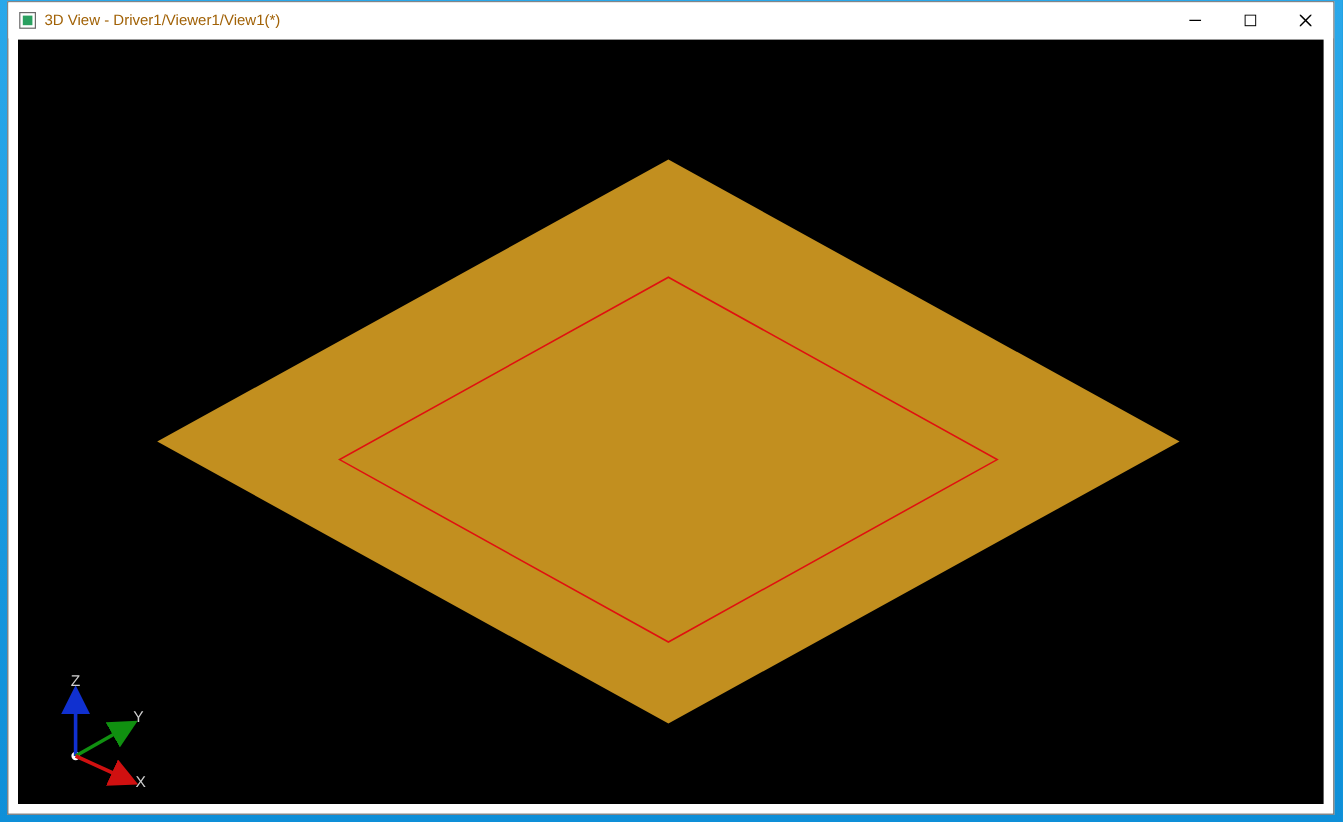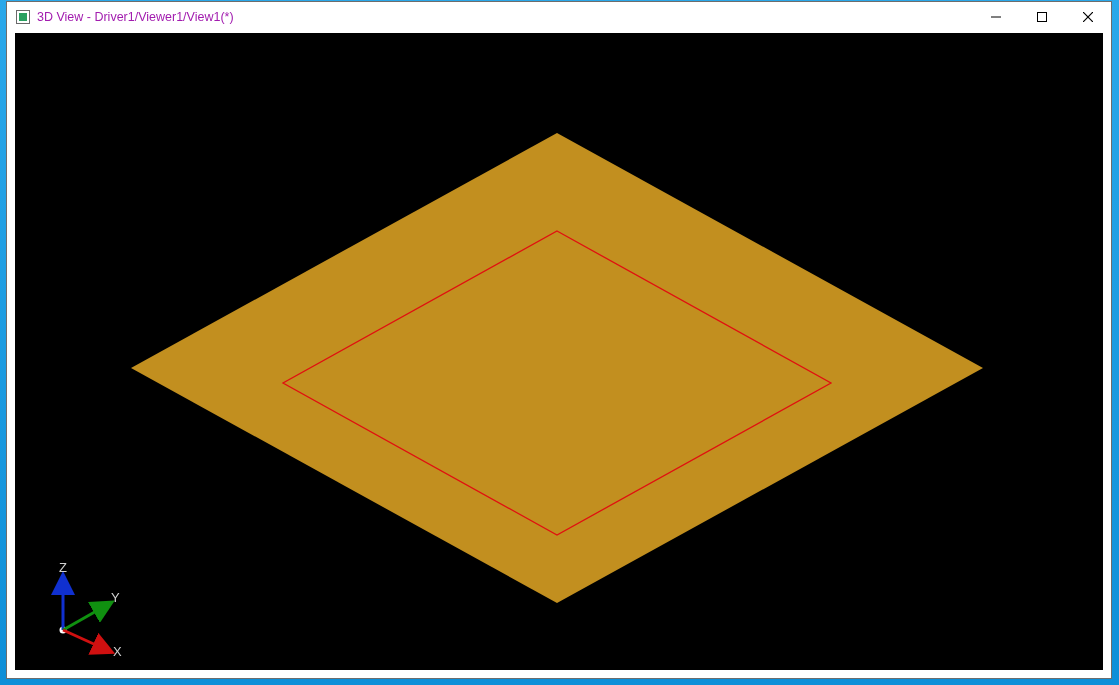--- a/index.html
+++ b/index.html
@@ -38,21 +38,21 @@
     width: 16px;
     height: 16px;
     margin-left: 8px;
     margin-right: 6px;
     display: inline-block;
     position: relative;
   }
   .titlebar .app-icon svg { display:block; }
   .titlebar .title-text {
     font-size: 12.5px;
-    color: #a21caf;
+    color: #a16207;
     white-space: nowrap;
   }
   .titlebar .spacer { flex: 1 1 auto; }
   .win-btn {
     width: 46px;
     height: 30px;
     display: flex;
     align-items: center;
     justify-content: center;
     color: #000;

